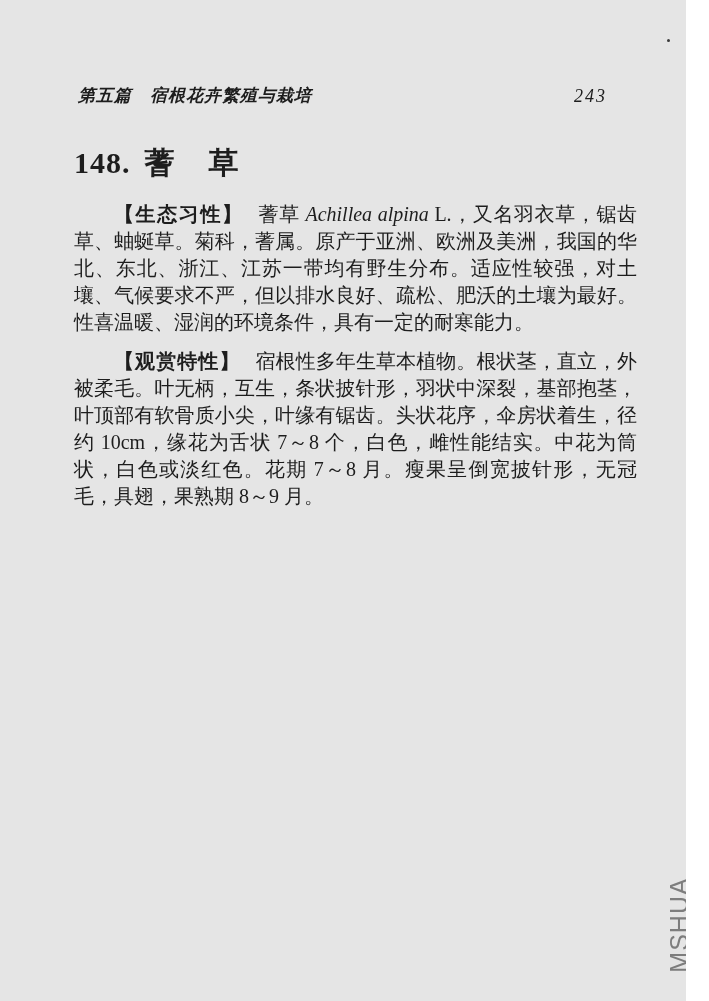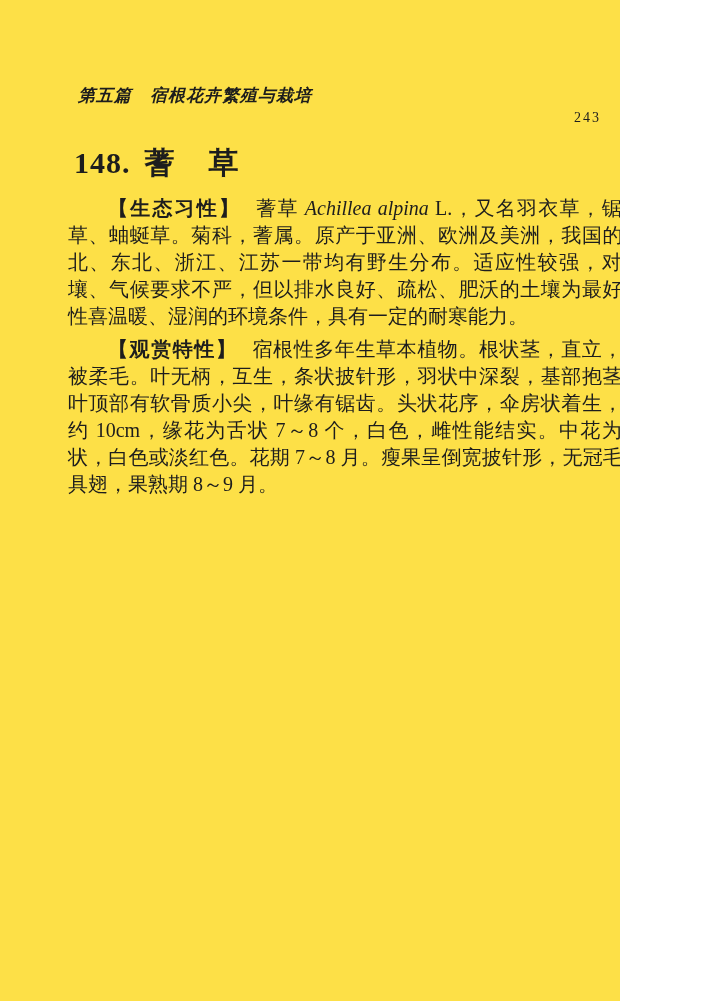--- a/index.html
+++ b/index.html
@@ -2,23 +2,23 @@
 <html><head>
 <meta charset="utf-8">
 <style>
   html, body {
     margin: 0;
     padding: 0;
     background: #ffffff;
   }
   .page {
     position: relative;
-    width: 620px;
+    width: 686px;
     height: 1001px;
-    background: #fde047;
+    background: #e5e5e5;
     overflow: hidden;
     font-family: "Liberation Serif", "DejaVu Serif", serif;
     color: #1d1d1d;
   }
   
   .running-head {
     position: absolute;
     left: 62px;
     top: 84px;
     width: 586px;
@@ -31,23 +31,23 @@
     font-size: 17px;
     font-weight: bold;
     font-style: italic;
     letter-spacing: 1px;
     white-space: nowrap;
   }
   .running-head .folio {
     position: absolute;
     left: 512px;
     top: 2px;
-    font-size: 14px;
+    font-size: 18px;
+    font-style: italic;
     letter-spacing: 2px;
-    margin-top: 24px;
   }
   
   .chapter-title {
     position: absolute;
     left: 74px;
     top: 143px;
     font-size: 30px;
     font-weight: bold;
     white-space: nowrap;
   }
@@ -64,21 +64,21 @@
   .body-text {
     position: absolute;
     left: 62px;
     top: 189px;
     width: 587px;
     font-size: 20px;
     line-height: 27px;
     text-align: justify;
   }
   .body-text p {
-    margin: 6px;
+    margin: 12px;
     padding: 0;
     text-indent: 2em;
   }
   .body-text .sec-label {
     font-family: "Liberation Sans", "DejaVu Sans", sans-serif;
     font-weight: bold;
     letter-spacing: 1px;
     margin-right: 0.75em;
   }
   .body-text .latin {

